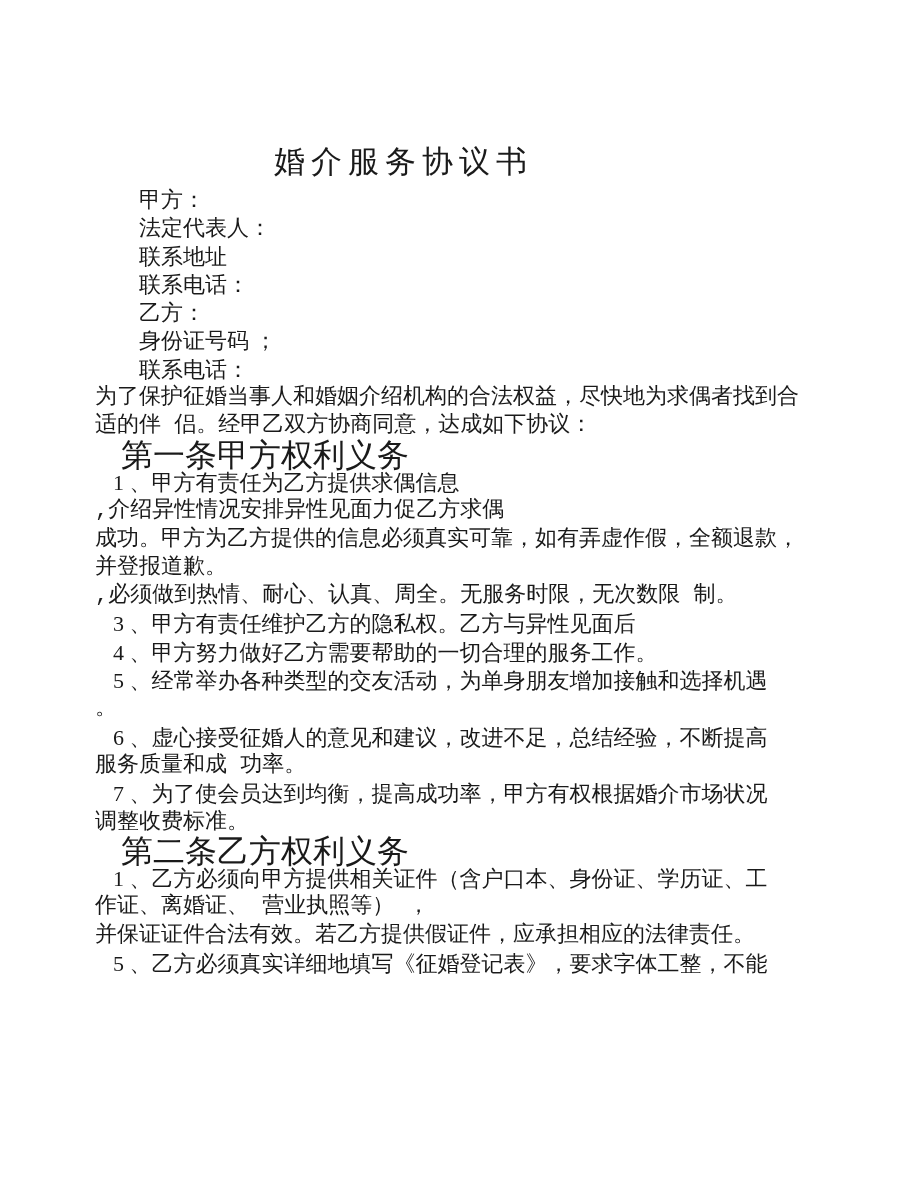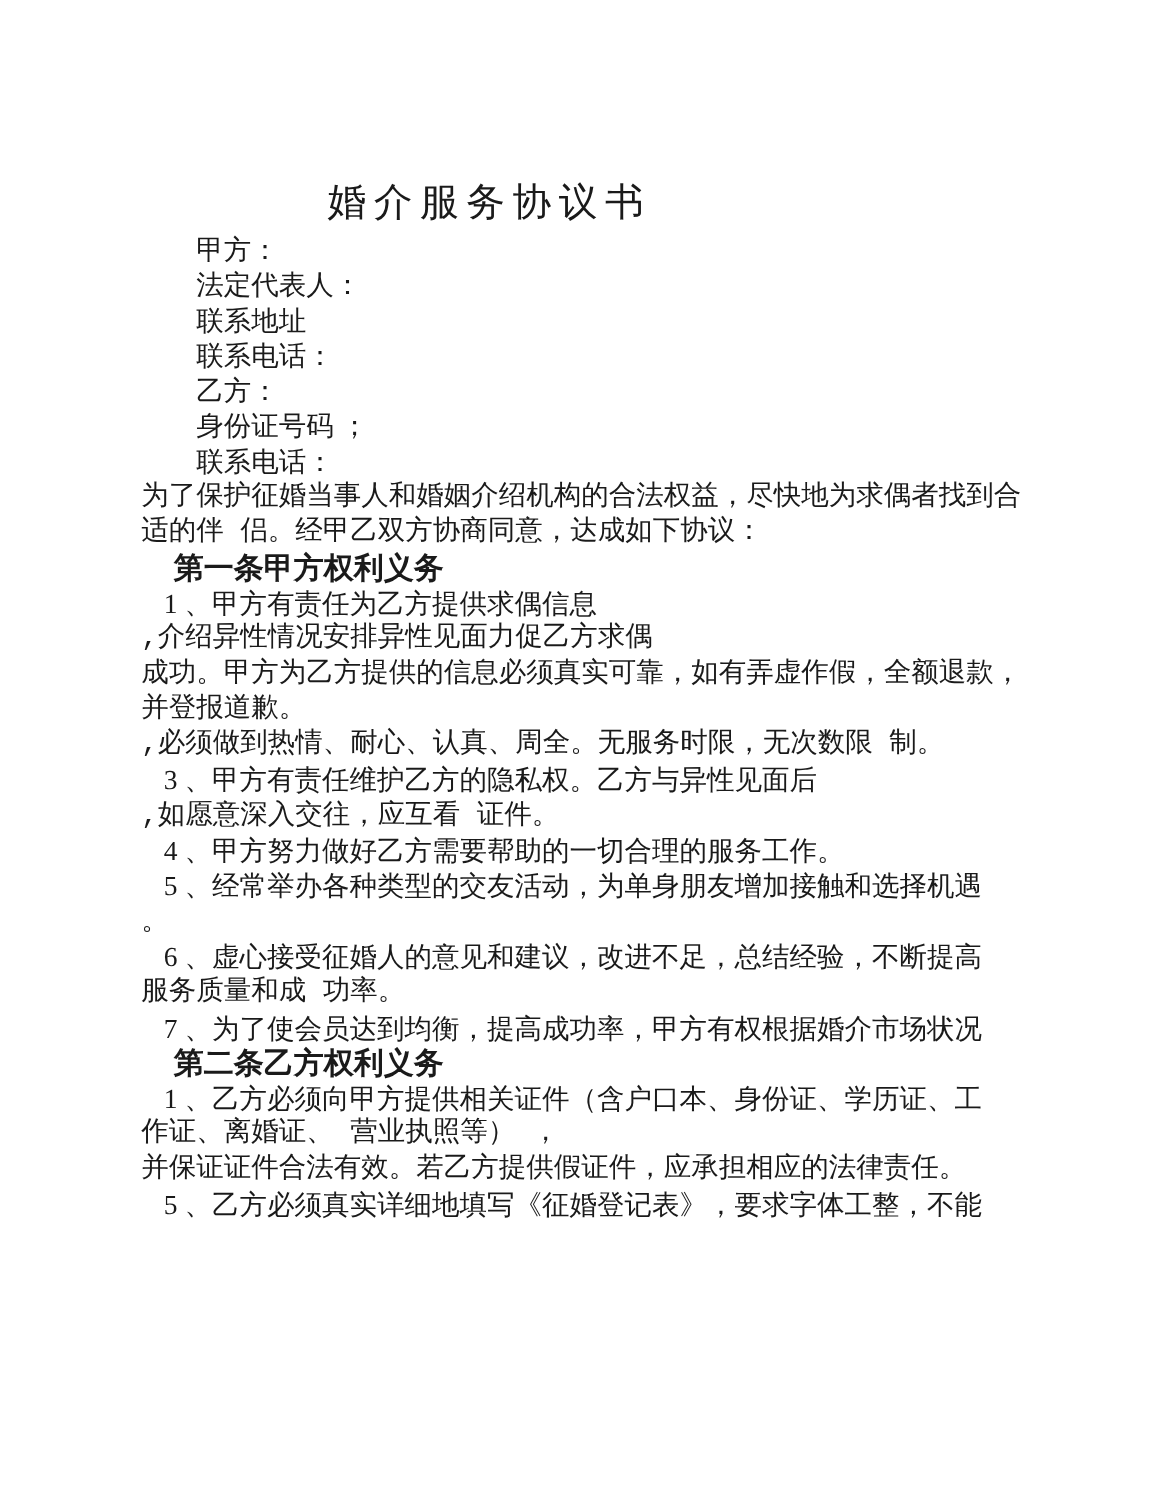--- a/index.html
+++ b/index.html
@@ -12,43 +12,42 @@
     width: 920px;
     height: 1192px;
     background: #ffffff;
     overflow: hidden;
     font-family: "Liberation Serif", "DejaVu Serif", serif;
     color: #1a1a1a;
   }
   .doc-title {
     position: absolute;
     top: 141px;
-    left: 0;
+    left: 12px;
     width: 783px;
     text-align: center;
     font-size: 31px;
     letter-spacing: 6px;
     white-space: pre-wrap;
   }
   .doc-body {
     position: absolute;
     top: 186px;
     left: 93px;
     width: 736px;
-    margin-left: 18px;
   }
   .line {
     line-height: 28.3px;
     font-size: 22px;
     white-space: pre-wrap;
   }
   .line.plain   { padding-left: 2px; font-family: Liberation Mono, monospace;  }
   .line.item    { padding-left: 20px; }
   .line.label   { padding-left: 46px; }
-  .line.heading { padding-left: 28px; font-size: 24px; font-weight: bold; }
+  .line.heading { padding-left: 28px; font-size: 32px; }
 </style>
 </head>
 <body>
 
 <div id="page">
   <div class="doc-title">婚介服务协议书</div>
   <div class="doc-body">
       <div class="line label">甲方：</div>
       <div class="line label">法定代表人：</div>
       <div class="line label">联系地址</div>
@@ -58,26 +57,26 @@
       <div class="line label">联系电话：</div>
       <div class="line plain">为了保护征婚当事人和婚姻介绍机构的合法权益，尽快地为求偶者找到合</div>
       <div class="line plain">适的伴 侣。经甲乙双方协商同意，达成如下协议：</div>
       <div class="line heading">第一条甲方权利义务</div>
       <div class="line item">1 、甲方有责任为乙方提供求偶信息</div>
       <div class="line plain">,介绍异性情况安排异性见面力促乙方求偶</div>
       <div class="line plain">成功。甲方为乙方提供的信息必须真实可靠，如有弄虚作假，全额退款，</div>
       <div class="line plain">并登报道歉。</div>
       <div class="line plain">,必须做到热情、耐心、认真、周全。无服务时限，无次数限 制。</div>
       <div class="line item">3 、甲方有责任维护乙方的隐私权。乙方与异性见面后</div>
-      <div class="line plain">,如愿意深入交往，应互看 证件。</div>
       <div class="line item">4 、甲方努力做好乙方需要帮助的一切合理的服务工作。</div>
       <div class="line item">5 、经常举办各种类型的交友活动，为单身朋友增加接触和选择机遇</div>
       <div class="line plain">。</div>
       <div class="line item">6 、虚心接受征婚人的意见和建议，改进不足，总结经验，不断提高</div>
       <div class="line plain">服务质量和成 功率。</div>
       <div class="line item">7 、为了使会员达到均衡，提高成功率，甲方有权根据婚介市场状况</div>
+      <div class="line plain">调整收费标准。</div>
       <div class="line heading">第二条乙方权利义务</div>
       <div class="line item">1 、乙方必须向甲方提供相关证件（含户口本、身份证、学历证、工</div>
       <div class="line plain">作证、离婚证、 营业执照等） ，</div>
       <div class="line plain">并保证证件合法有效。若乙方提供假证件，应承担相应的法律责任。</div>
       <div class="line item">5 、乙方必须真实详细地填写《征婚登记表》，要求字体工整，不能</div>
     </div>
 </div>
 
 </body></html>

